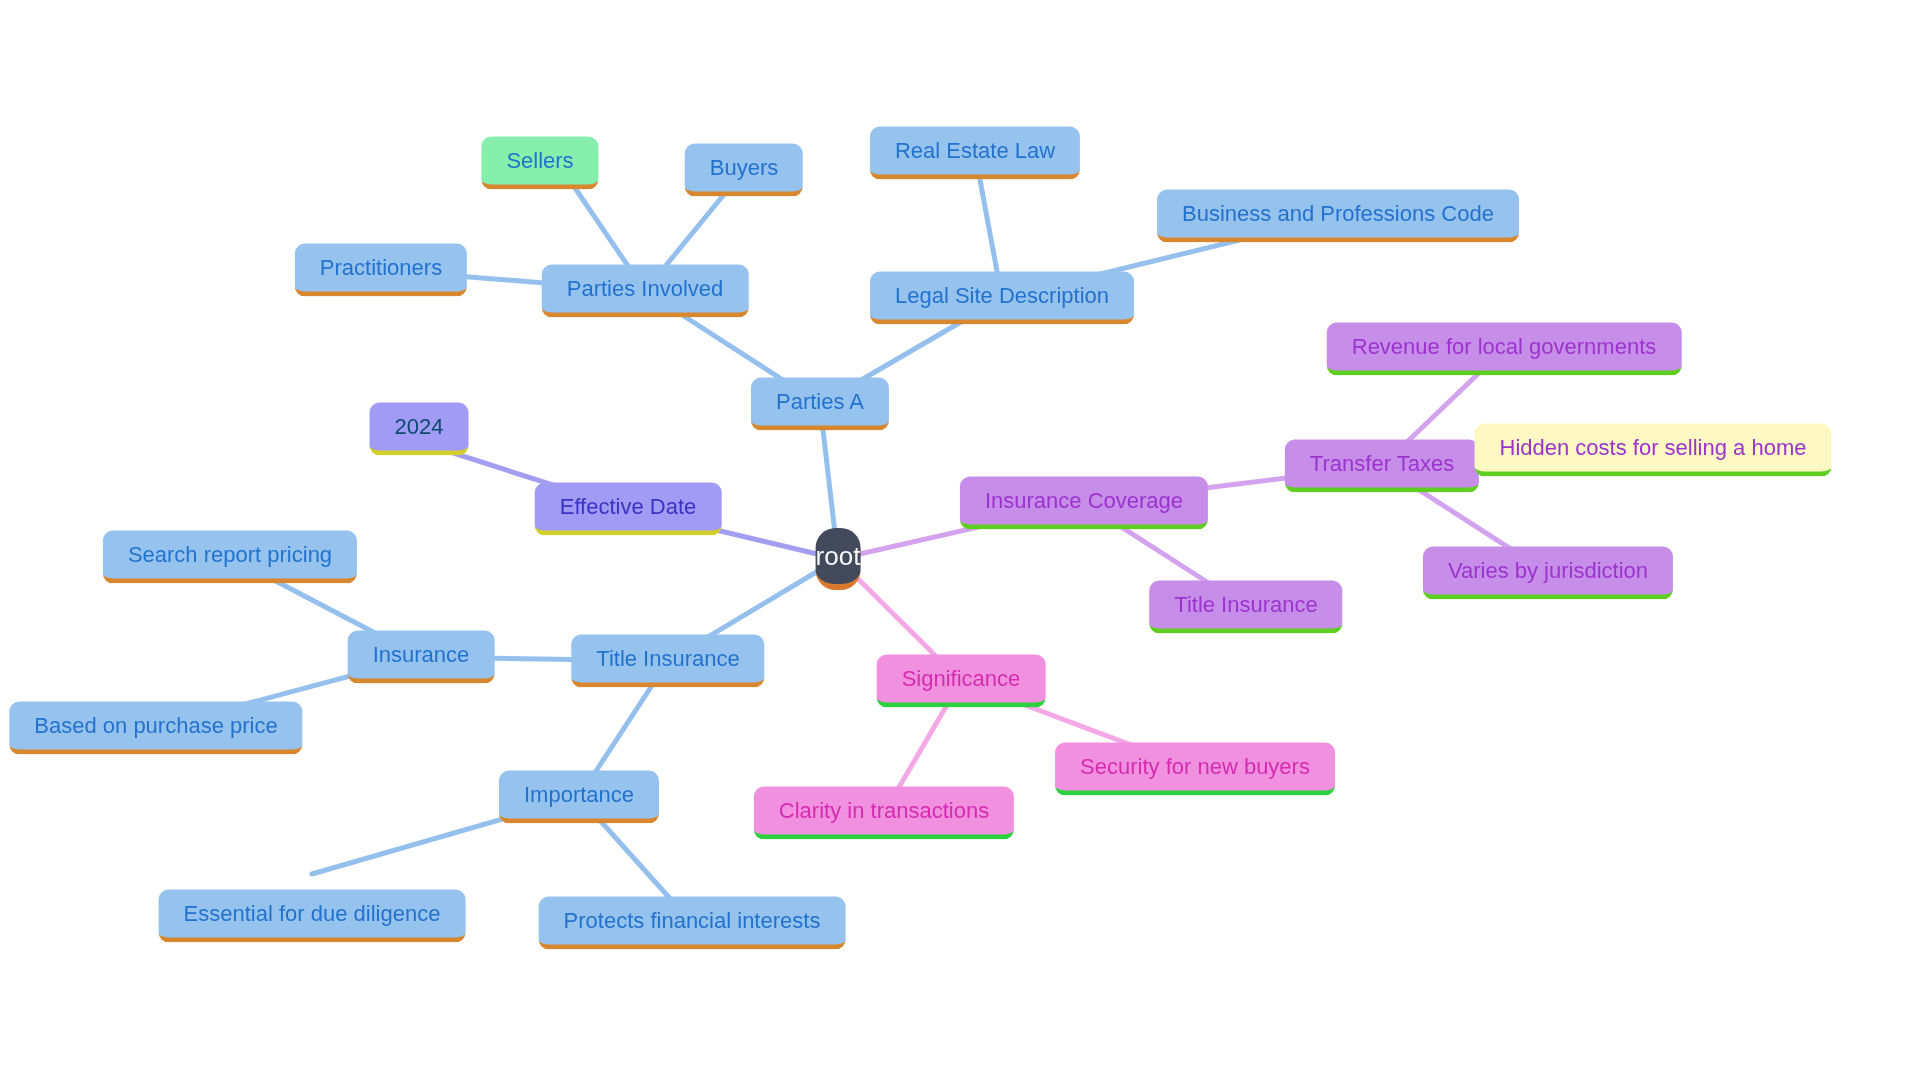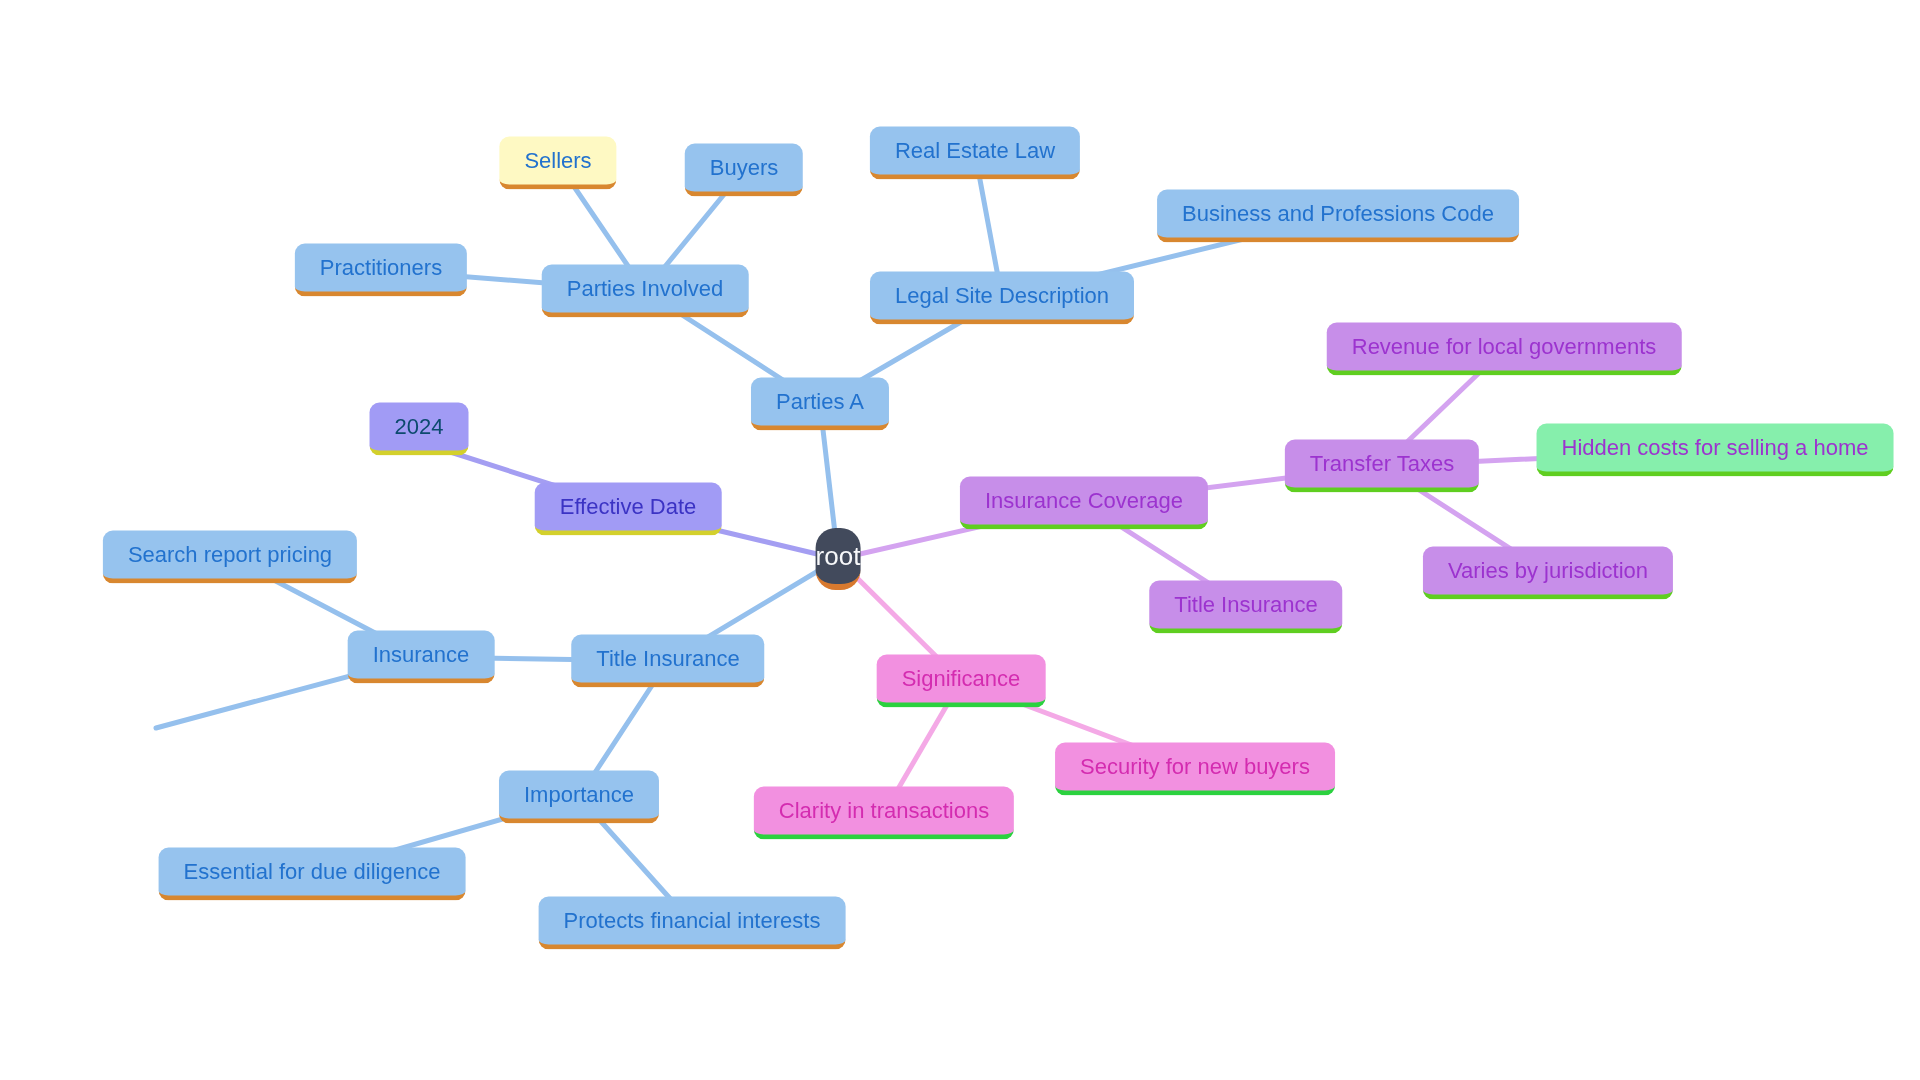--- a/index.html
+++ b/index.html
@@ -69,36 +69,37 @@
       <line x1="668" y1="661" x2="421" y2="657" stroke="#95C0ED" stroke-width="5" stroke-linecap="round"></line>
       <line x1="421" y1="657" x2="230" y2="557" stroke="#95C0ED" stroke-width="5" stroke-linecap="round"></line>
       <line x1="421" y1="657" x2="156" y2="728" stroke="#95C0ED" stroke-width="5" stroke-linecap="round"></line>
       <line x1="668" y1="661" x2="579" y2="797" stroke="#95C0ED" stroke-width="5" stroke-linecap="round"></line>
       <line x1="579" y1="797" x2="312" y2="874" stroke="#95C0ED" stroke-width="5" stroke-linecap="round"></line>
       <line x1="579" y1="797" x2="692" y2="923" stroke="#95C0ED" stroke-width="5" stroke-linecap="round"></line>
     </svg>
 <div class="node root" style="left: 838px; top: 559px; background: rgb(66, 74, 92); color: rgb(247, 248, 250); border-bottom-color: rgb(216, 121, 46);"><span>root</span></div>
     <div class="node blue" style="left: 820px; top: 404px; background: rgb(150, 195, 238); color: rgb(34, 114, 206); border-bottom-color: rgb(216, 135, 47);"><span>Parties A</span></div>
     <div class="node blue" style="left: 645px; top: 291px; background: rgb(150, 195, 238); color: rgb(34, 114, 206); border-bottom-color: rgb(216, 135, 47);"><span>Parties Involved</span></div>
-    <div class="node blue" style="left: 558px; top: 163px; background: #fef9c3; color: rgb(34, 114, 206); border-bottom-color: rgb(216, 135, 47);"><span>Sellers</span></div>
+    <div class="node blue" style="left: 540px; top: 163px; background: #86efac; color: rgb(34, 114, 206); border-bottom-color: rgb(216, 135, 47);"><span>Sellers</span></div>
     <div class="node blue" style="left: 744px; top: 170px; background: rgb(150, 195, 238); color: rgb(34, 114, 206); border-bottom-color: rgb(216, 135, 47);"><span>Buyers</span></div>
     <div class="node blue" style="left: 381px; top: 270px; background: rgb(150, 195, 238); color: rgb(34, 114, 206); border-bottom-color: rgb(216, 135, 47);"><span>Practitioners</span></div>
     <div class="node blue" style="left: 1002px; top: 298px; background: rgb(150, 195, 238); color: rgb(34, 114, 206); border-bottom-color: rgb(216, 135, 47);"><span>Legal Site Description</span></div>
     <div class="node blue" style="left: 975px; top: 153px; background: rgb(150, 195, 238); color: rgb(34, 114, 206); border-bottom-color: rgb(216, 135, 47);"><span>Real Estate Law</span></div>
     <div class="node blue" style="left: 1338px; top: 216px; background: rgb(150, 195, 238); color: rgb(34, 114, 206); border-bottom-color: rgb(216, 135, 47);"><span>Business and Professions Code</span></div>
     <div class="node indigo" style="left: 628px; top: 509px; background: rgb(161, 155, 245); color: rgb(59, 51, 196); border-bottom-color: rgb(211, 208, 44);"><span>Effective Date</span></div>
     <div class="node indigo" style="left: 419px; top: 429px; background: rgb(161, 155, 245); color: #0c4a6e; border-bottom-color: rgb(211, 208, 44);"><span>2024</span></div>
     <div class="node purple" style="left: 1084px; top: 503px; background: rgb(199, 142, 233); color: rgb(156, 51, 207); border-bottom-color: rgb(95, 206, 32);"><span>Insurance Coverage</span></div>
     <div class="node purple" style="left: 1382px; top: 466px; background: rgb(199, 142, 233); color: rgb(156, 51, 207); border-bottom-color: rgb(95, 206, 32);"><span>Transfer Taxes</span></div>
     <div class="node purple" style="left: 1504px; top: 349px; background: rgb(199, 142, 233); color: rgb(156, 51, 207); border-bottom-color: rgb(95, 206, 32);"><span>Revenue for local governments</span></div>
-    <div class="node purple" style="left: 1715px; top: 450px; background: #86efac; color: rgb(156, 51, 207); border-bottom-color: rgb(95, 206, 32);"><span>Hidden costs for selling a home</span></div>
+    <div class="node purple" style="left: 1653px; top: 450px; background: #fef9c3; color: rgb(156, 51, 207); border-bottom-color: rgb(95, 206, 32);"><span>Hidden costs for selling a home</span></div>
     <div class="node purple" style="left: 1548px; top: 573px; background: rgb(199, 142, 233); color: rgb(156, 51, 207); border-bottom-color: rgb(95, 206, 32);"><span>Varies by jurisdiction</span></div>
     <div class="node purple" style="left: 1246px; top: 607px; background: rgb(199, 142, 233); color: rgb(156, 51, 207); border-bottom-color: rgb(95, 206, 32);"><span>Title Insurance</span></div>
     <div class="node pink" style="left: 961px; top: 681px; background: rgb(242, 144, 224); color: rgb(212, 44, 176); border-bottom-color: rgb(43, 209, 63);"><span>Significance</span></div>
     <div class="node pink" style="left: 884px; top: 813px; background: rgb(242, 144, 224); color: rgb(212, 44, 176); border-bottom-color: rgb(43, 209, 63);"><span>Clarity in transactions</span></div>
     <div class="node pink" style="left: 1195px; top: 769px; background: rgb(242, 144, 224); color: rgb(212, 44, 176); border-bottom-color: rgb(43, 209, 63);"><span>Security for new buyers</span></div>
     <div class="node blue" style="left: 668px; top: 661px; background: rgb(150, 195, 238); color: rgb(34, 114, 206); border-bottom-color: rgb(216, 135, 47);"><span>Title Insurance</span></div>
     <div class="node blue" style="left: 421px; top: 657px; background: rgb(150, 195, 238); color: rgb(34, 114, 206); border-bottom-color: rgb(216, 135, 47);"><span>Insurance</span></div>
     <div class="node blue" style="left: 230px; top: 557px; background: rgb(150, 195, 238); color: rgb(34, 114, 206); border-bottom-color: rgb(216, 135, 47);"><span>Search report pricing</span></div>
+    <div class="node blue" style="left: 156px; top: 728px; background: rgb(150, 195, 238); color: rgb(34, 114, 206); border-bottom-color: rgb(216, 135, 47);"><span>Based on purchase price</span></div>
     <div class="node blue" style="left: 579px; top: 797px; background: rgb(150, 195, 238); color: rgb(34, 114, 206); border-bottom-color: rgb(216, 135, 47);"><span>Importance</span></div>
-    <div class="node blue" style="left: 312px; top: 874px; background: rgb(150, 195, 238); color: rgb(34, 114, 206); border-bottom-color: rgb(216, 135, 47);"><span>Essential for due diligence</span></div>
+    <div class="node blue" style="left: 312px; top: 916px; background: rgb(150, 195, 238); color: rgb(34, 114, 206); border-bottom-color: rgb(216, 135, 47);"><span>Essential for due diligence</span></div>
     <div class="node blue" style="left: 692px; top: 923px; background: rgb(150, 195, 238); color: rgb(34, 114, 206); border-bottom-color: rgb(216, 135, 47);"><span>Protects financial interests</span></div>
   </div>
 
 </body></html>

